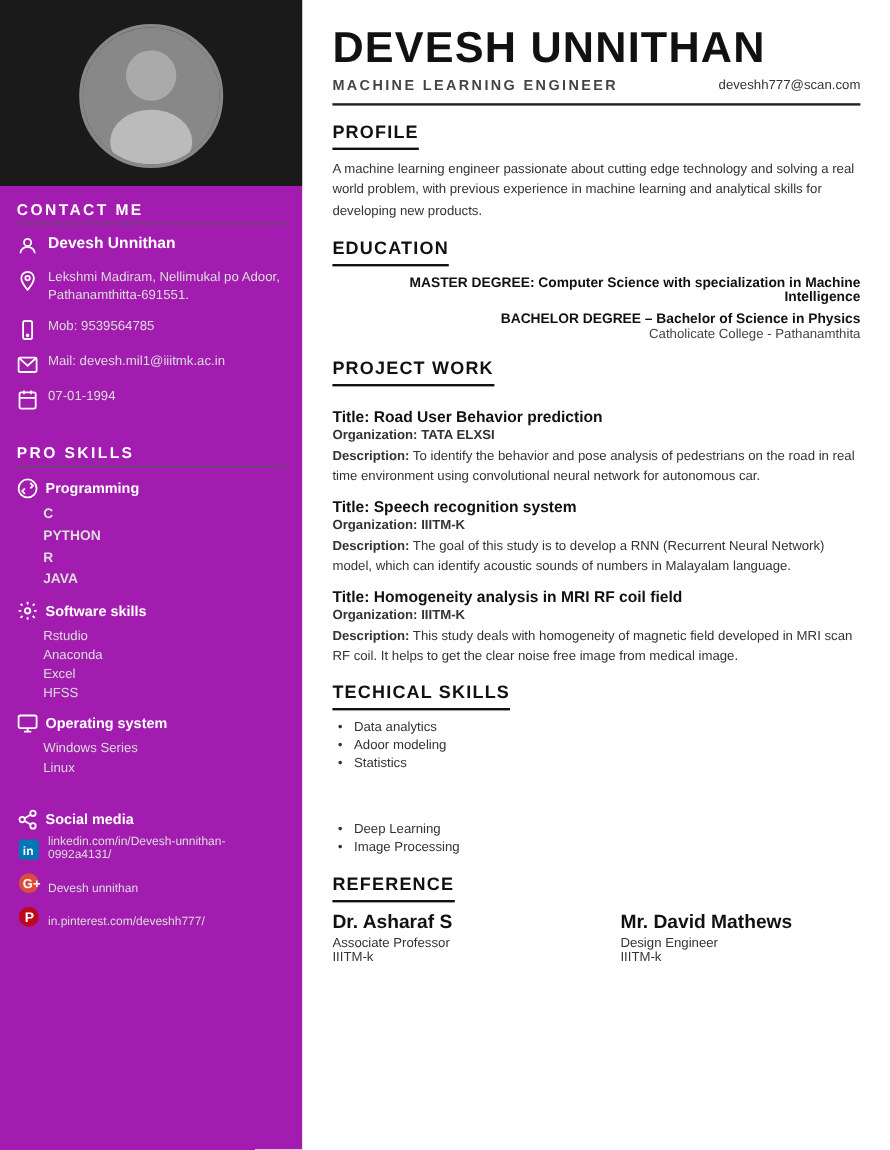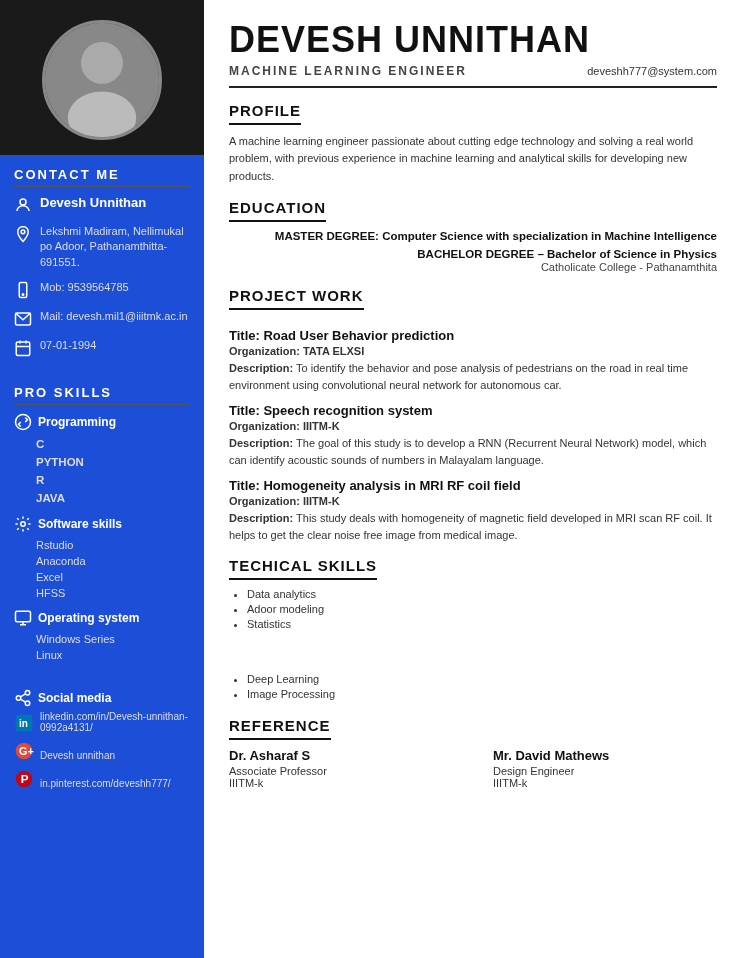--- a/index.html
+++ b/index.html
@@ -6,23 +6,23 @@
     body {
       font-family: Arial, sans-serif;
       width: 742px;
       min-height: 958px;
       background: #fff;
       display: flex;
     }
 
     
     .sidebar {
-      width: 204px;
+      width: 252px;
       min-height: 958px;
-      background: #1d4ed8;
+      background: #a21caf;
       color: #fff;
       padding: 0 0 20px 0;
       flex-shrink: 0;
     }
 
     .avatar-area {
       display: flex;
       justify-content: center;
       align-items: center;
       padding: 20px 0 15px 0;
@@ -272,21 +272,21 @@
     .ref-row {
       display: flex;
       gap: 40px;
     }
 
     .ref-col {
       flex: 1;
     }
 
     .ref-name {
-      font-size: 13px;
+      font-size: 16px;
       font-weight: bold;
       color: #111;
       margin-bottom: 2px;
     }
 
     .ref-role {
       font-size: 11px;
       color: #333;
     }
 
@@ -469,21 +469,21 @@
     </div>
   </div>
 </div>
 
 <div class="main-content">
 
   <div>
     <h1 class="header-name">DEVESH UNNITHAN</h1>
     <div class="header-subtitle-row">
       <span class="header-title">MACHINE LEARNING ENGINEER</span>
-      <span class="header-email">deveshh777@system.com</span>
+      <span class="header-email">deveshh777@scan.com</span>
     </div>
   </div>
 
   <div class="section">
     <div class="section-title">PROFILE</div>
     <p class="profile-text">A machine learning engineer passionate about cutting edge technology and solving a real world problem, with previous experience in machine learning and analytical skills for developing new products.</p>
   </div>
 
   <div class="section">
     <div class="section-title">EDUCATION</div>

